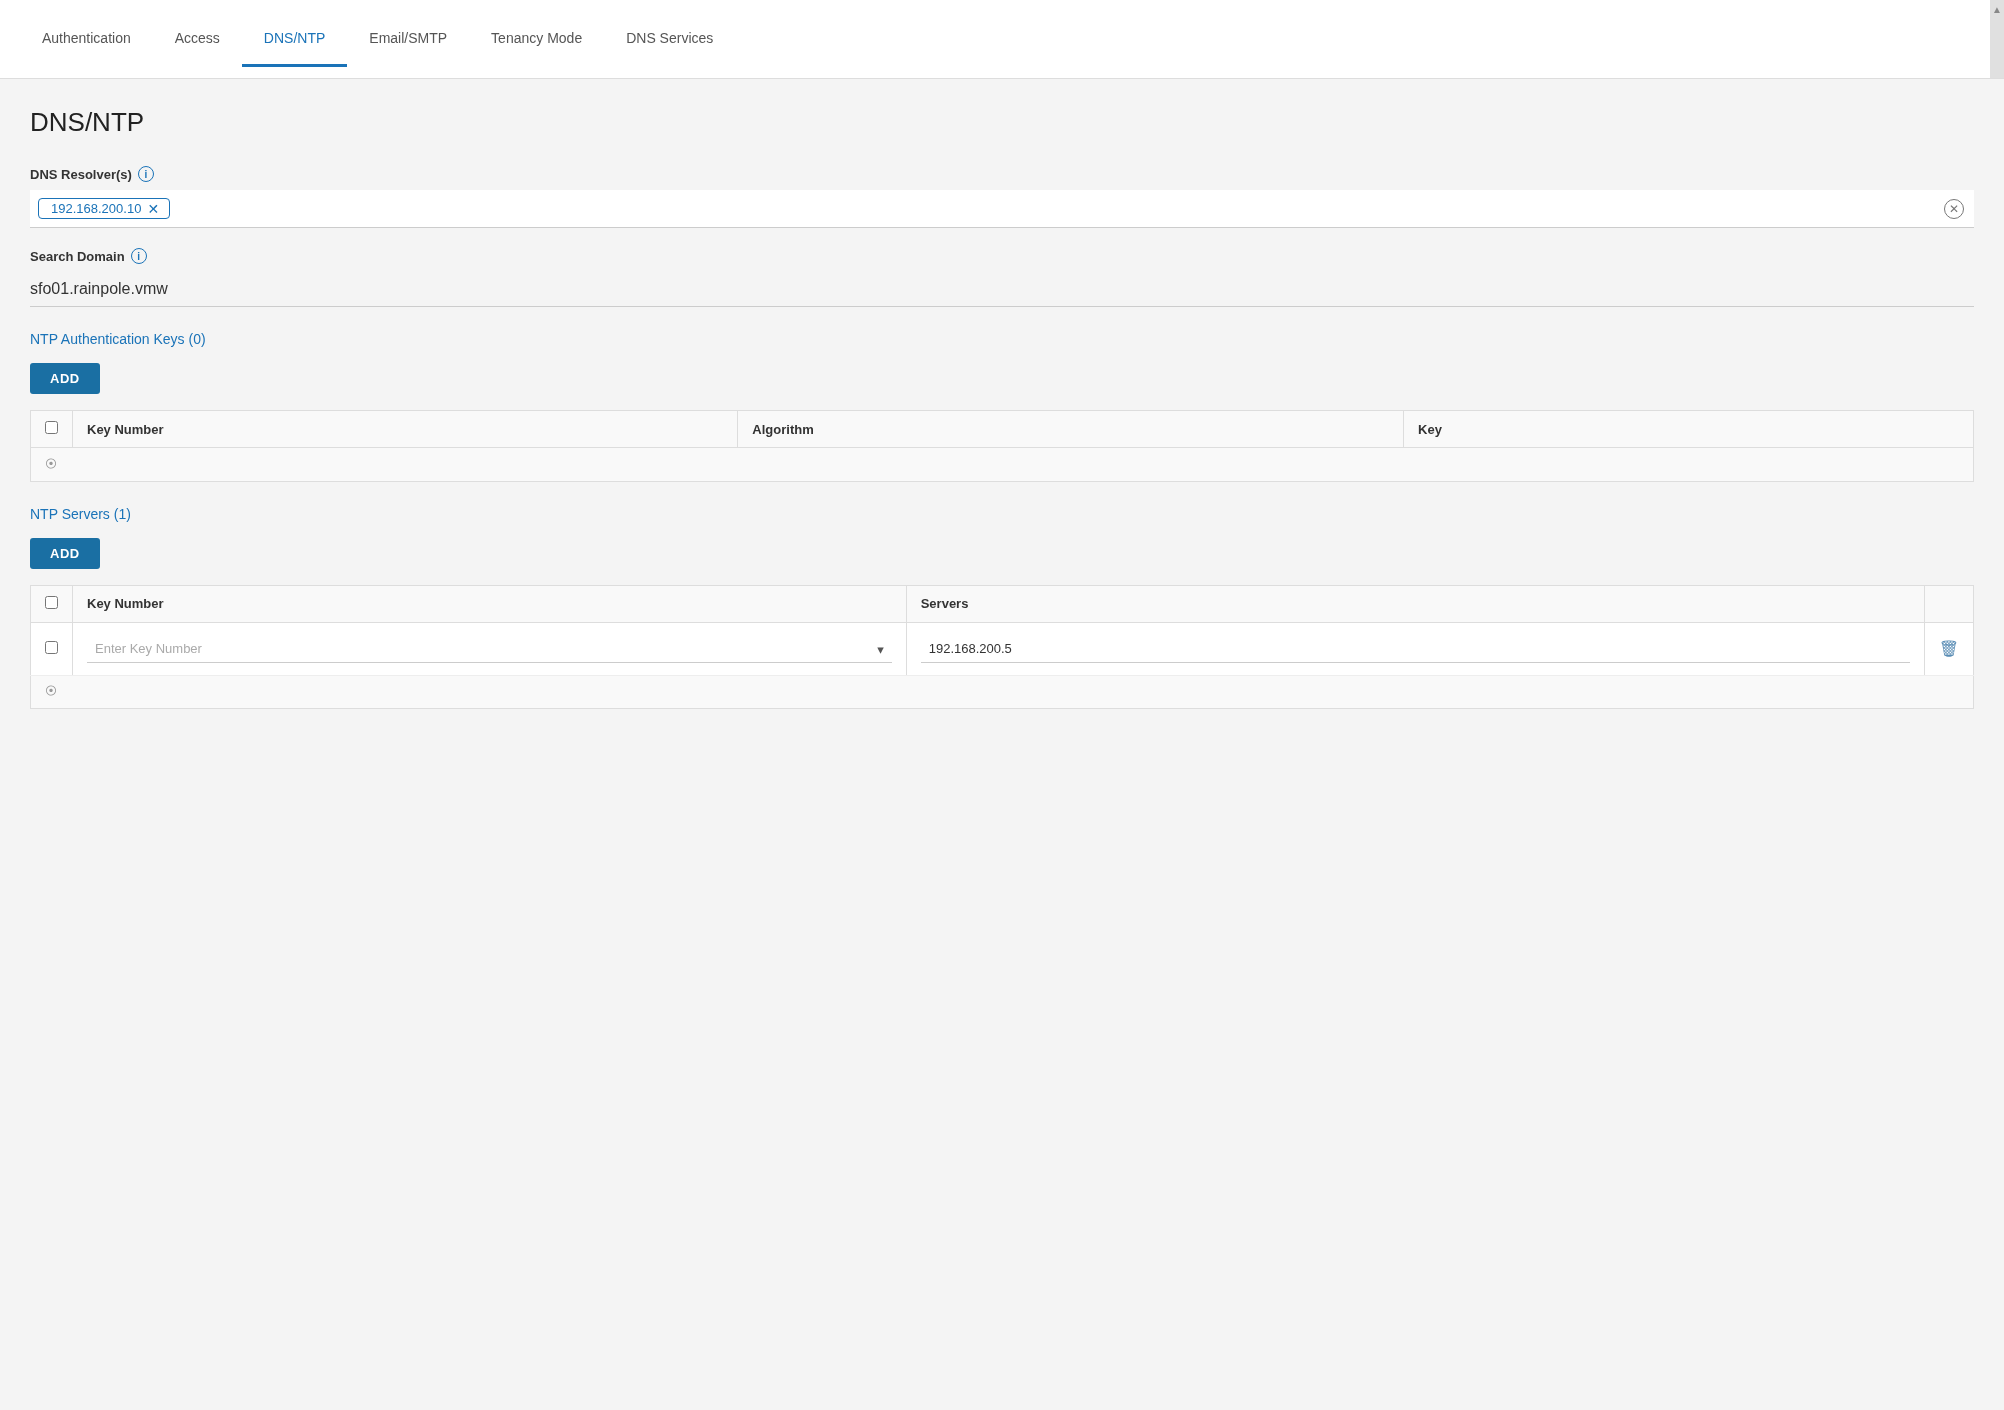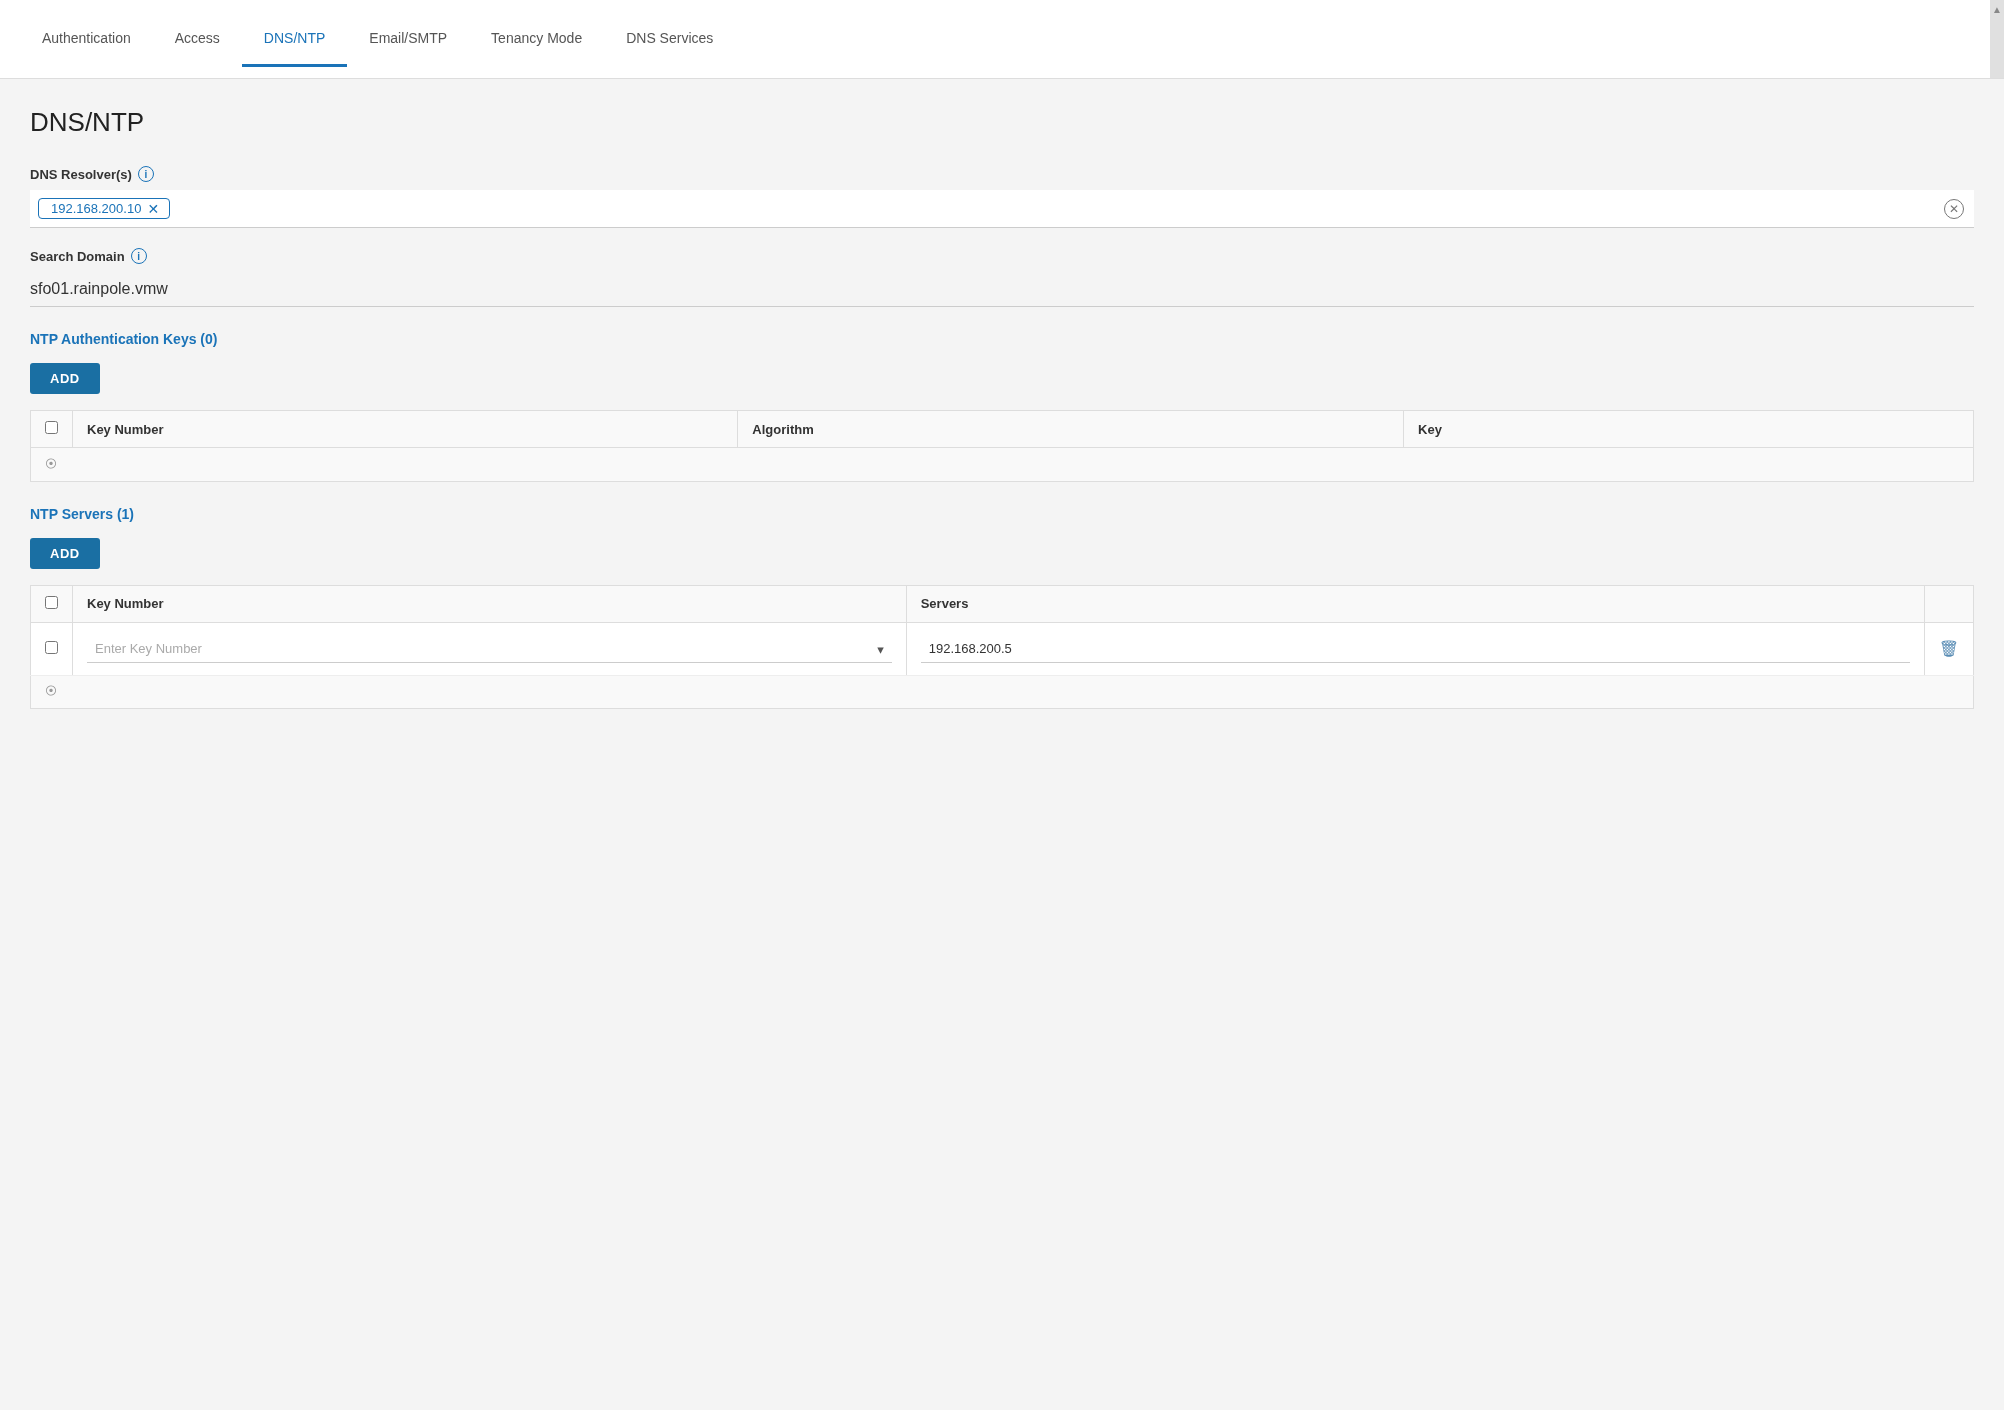--- a/index.html
+++ b/index.html
@@ -135,21 +135,21 @@
       font-size: 16px;
       color: #333;
       text-align: right;
     }
     .section-spacing {
       margin-bottom: 20px;
     }
     .link-section-header {
       color: #1a73b8;
       font-size: 14px;
-      font-weight: 700;
+      font-weight: 400;
       cursor: pointer;
       margin-bottom: 16px;
     }
     .add-button {
       background: #1a6fa3;
       color: #fff;
       border: none;
       padding: 8px 20px;
       font-size: 13px;
       font-weight: 600;

